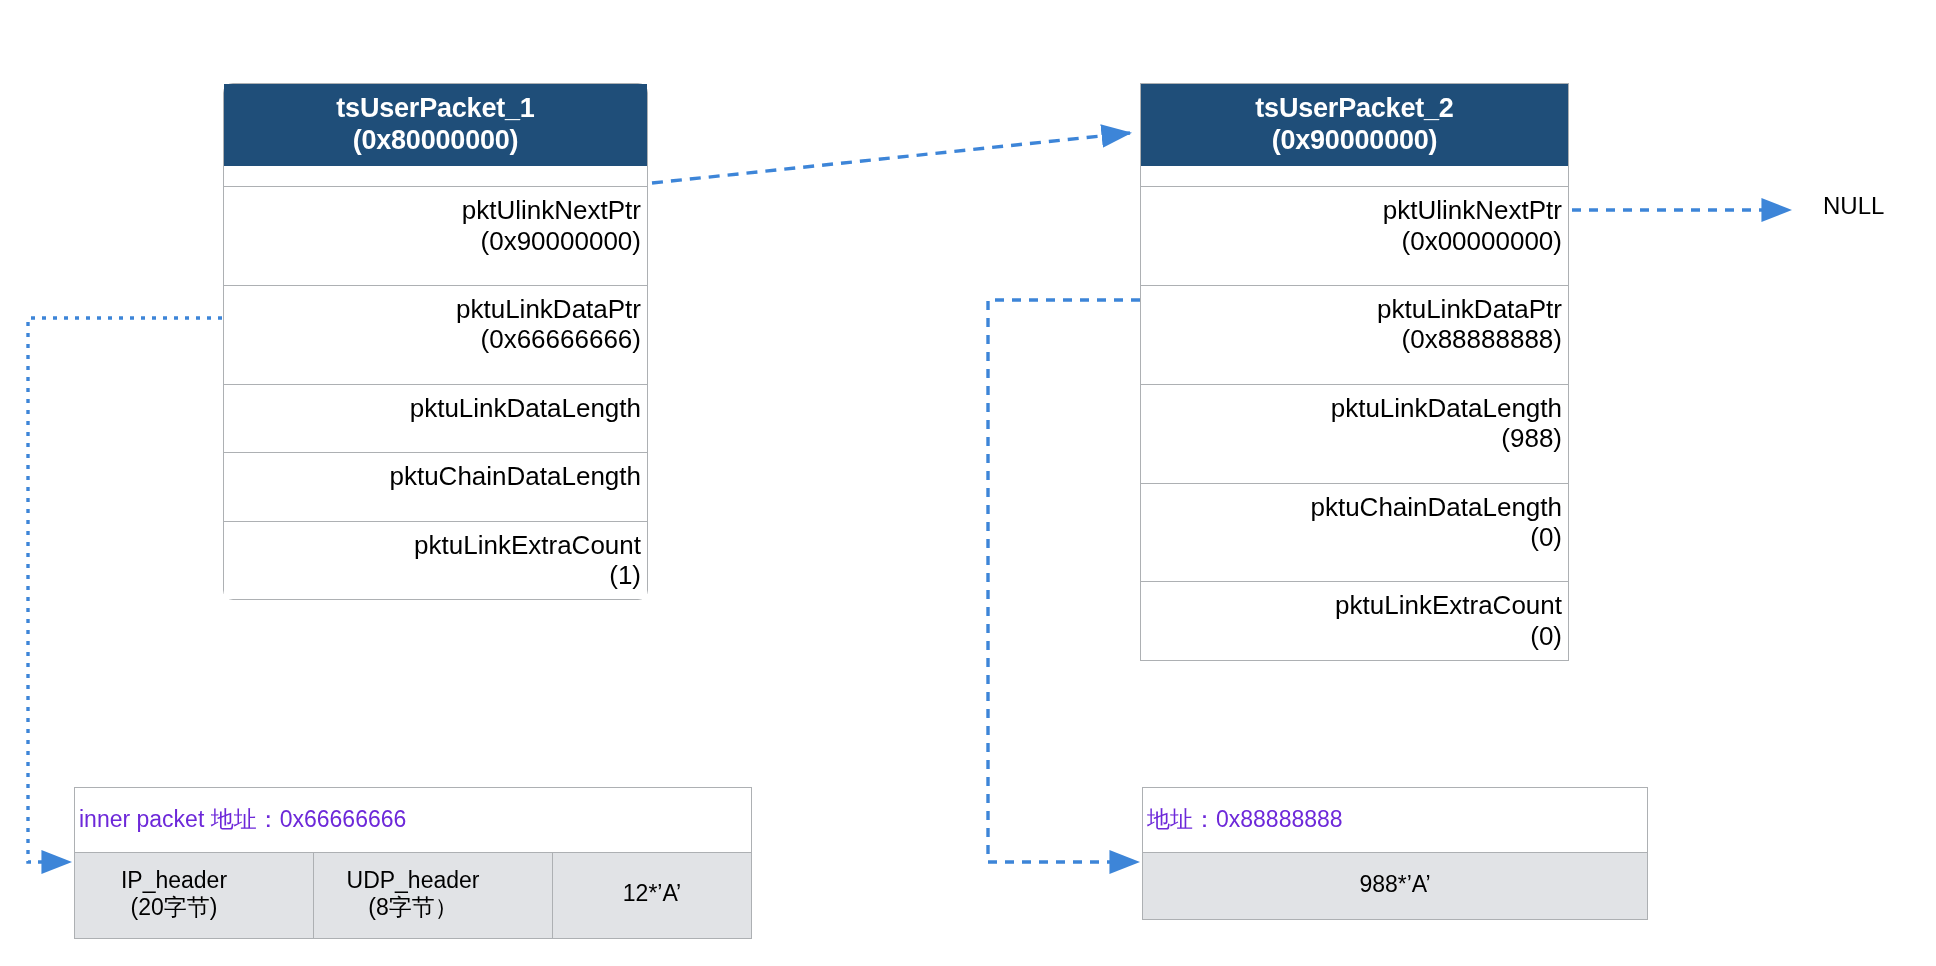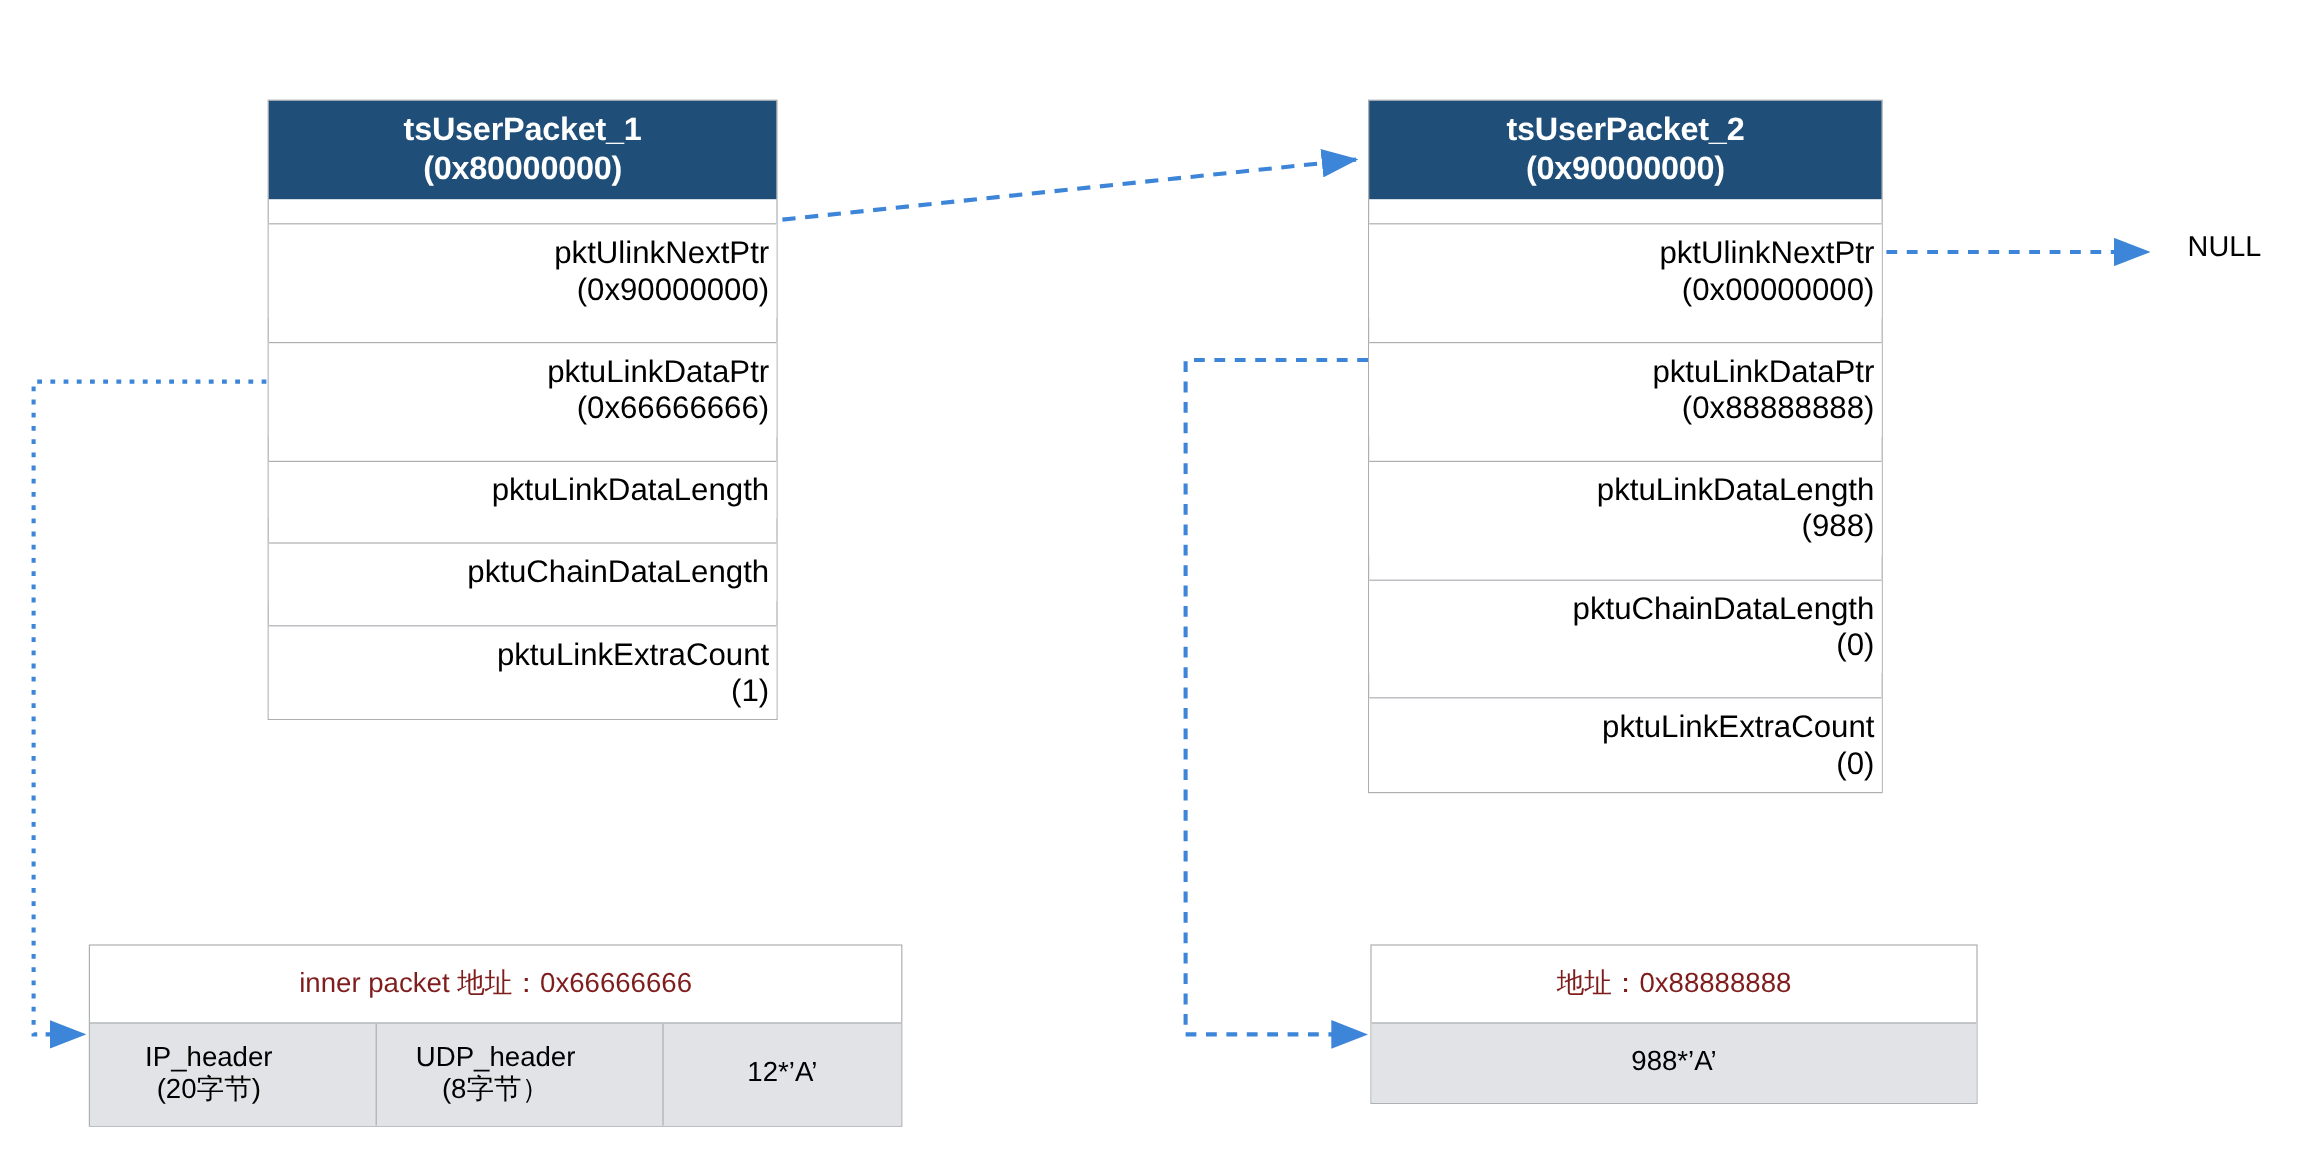--- a/index.html
+++ b/index.html
@@ -60,26 +60,26 @@
   .struct-row .fval  { display: block; }
 
   
   .mem-box {
     position: absolute;
     border: 1px solid #adb0b3;
     box-sizing: border-box;
     background: #ffffff;
   }
   .mem-title {
-    text-align: center;
+    text-align: left;
     font-size: 23px;
     line-height: 1.2;
     padding: 18px 4px;
     box-sizing: border-box;
-    color: #7f1d1d;
+    color: #6d28d9;
   }
   .mem-cells {
     display: flex;
     border-top: 1px solid #adb0b3;
     background: #e1e3e6;
     gap: 40px;
   }
   .mem-cell {
     flex: 1 1 0;
     text-align: center;
@@ -125,21 +125,21 @@
 
     <g>
       <path d="M 222 318 L 28 318 L 28 862 L 70 862" fill="none" stroke="#3d85d8" stroke-width="3.4" stroke-dasharray="4 7" stroke-linecap="butt" marker-end="url(#arrowhead)"></path>
     </g>
 
     <g>
       <path d="M 1140 300 L 988 300 L 988 862 L 1138 862" fill="none" stroke="#3d85d8" stroke-width="3.4" stroke-dasharray="9 8" stroke-linecap="butt" marker-end="url(#arrowhead)"></path>
     </g>
   </svg>
 
-  <div class="struct-table" style="left:223px; top:83px; width:425px;">
+  <div class="struct-table" style="left:223px; top:83px; width:425px;border-radius:10px;">
     <div class="struct-header">
       <span>tsUserPacket_1</span><br>
       <span>(0x80000000)</span>
     </div>
     <div class="struct-row">
       <span class="fname">pktUlinkNextPtr</span>
       <span class="fval">(0x90000000)</span>
     </div>
     <div class="struct-row">
       <span class="fname">pktuLinkDataPtr</span>

